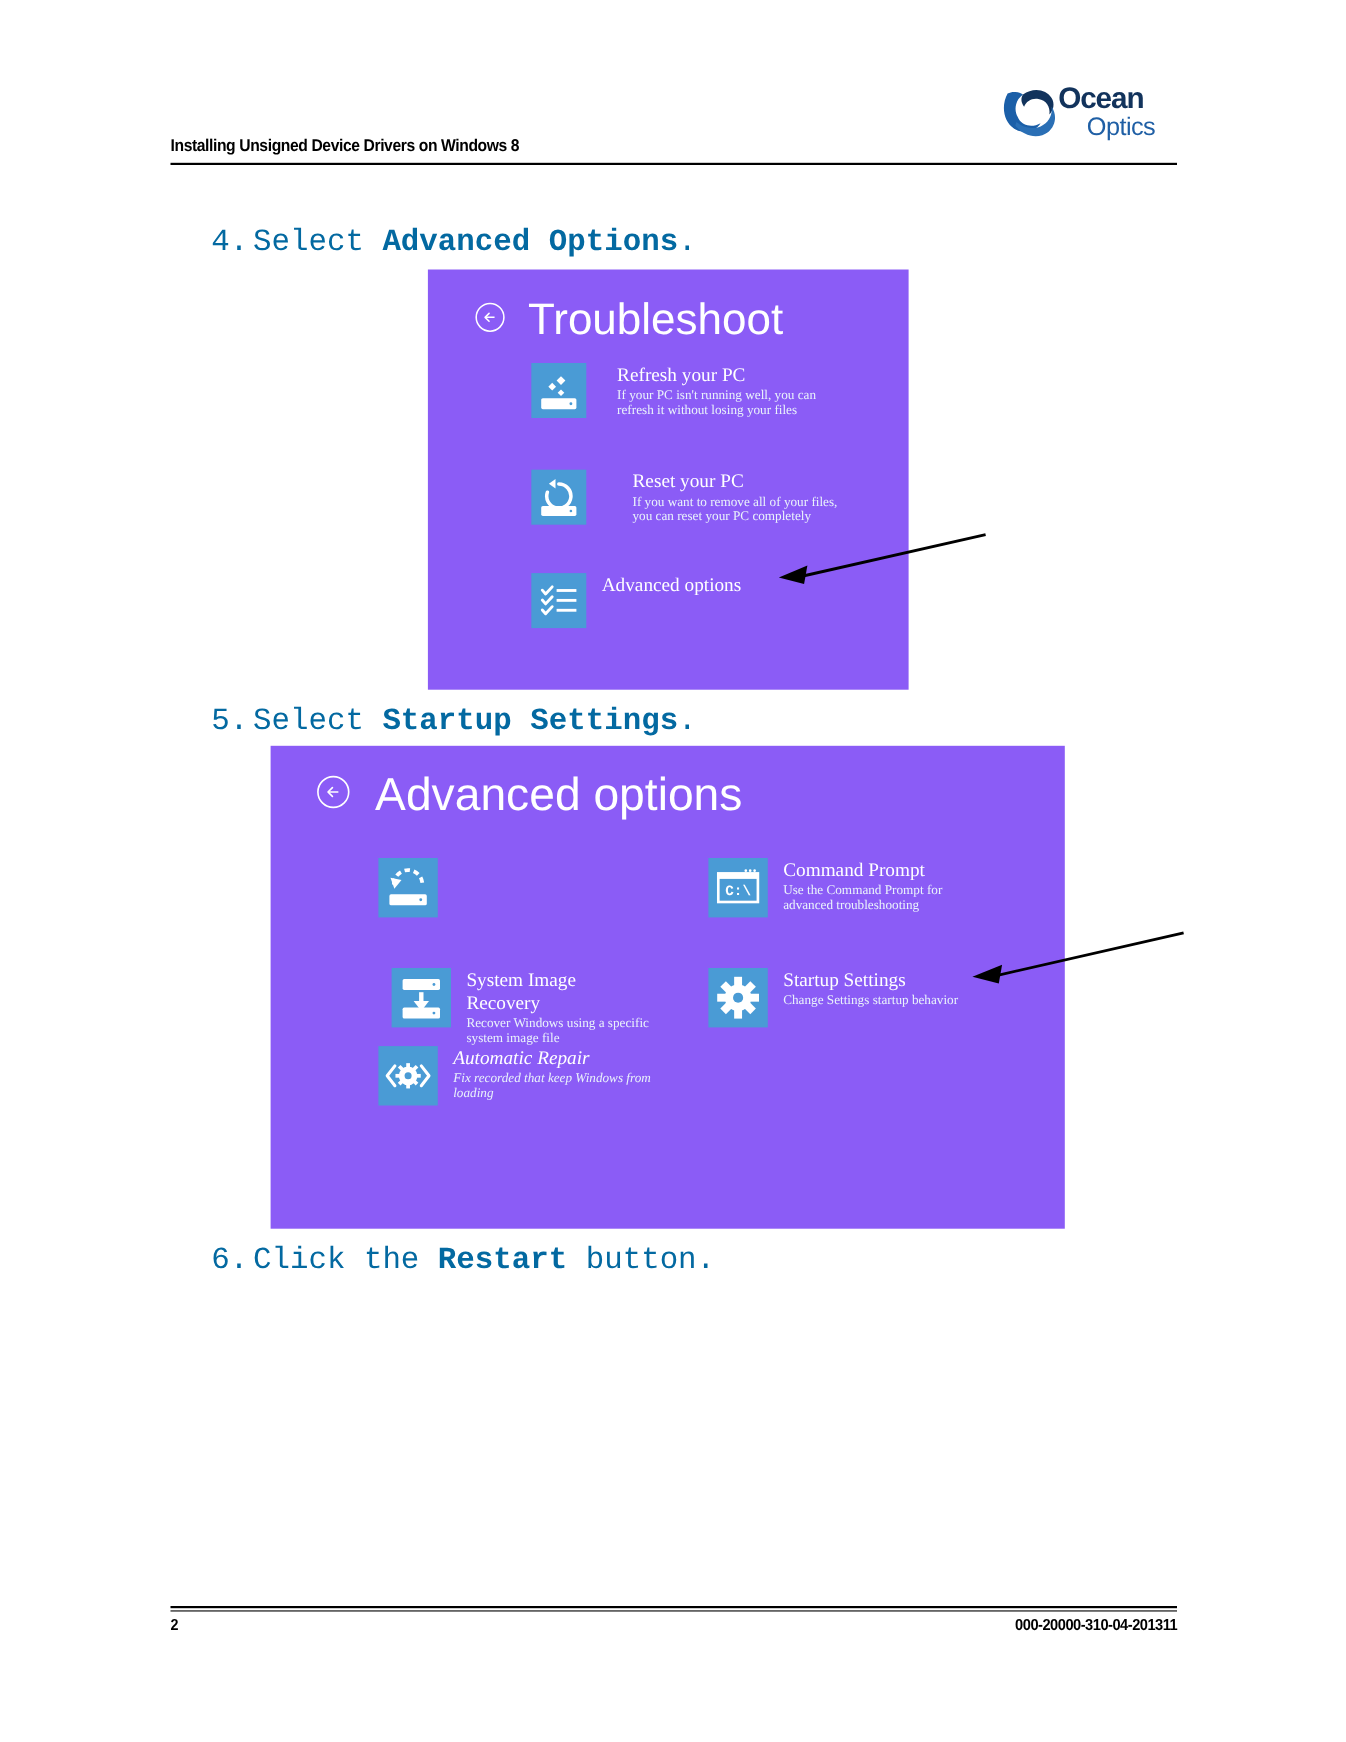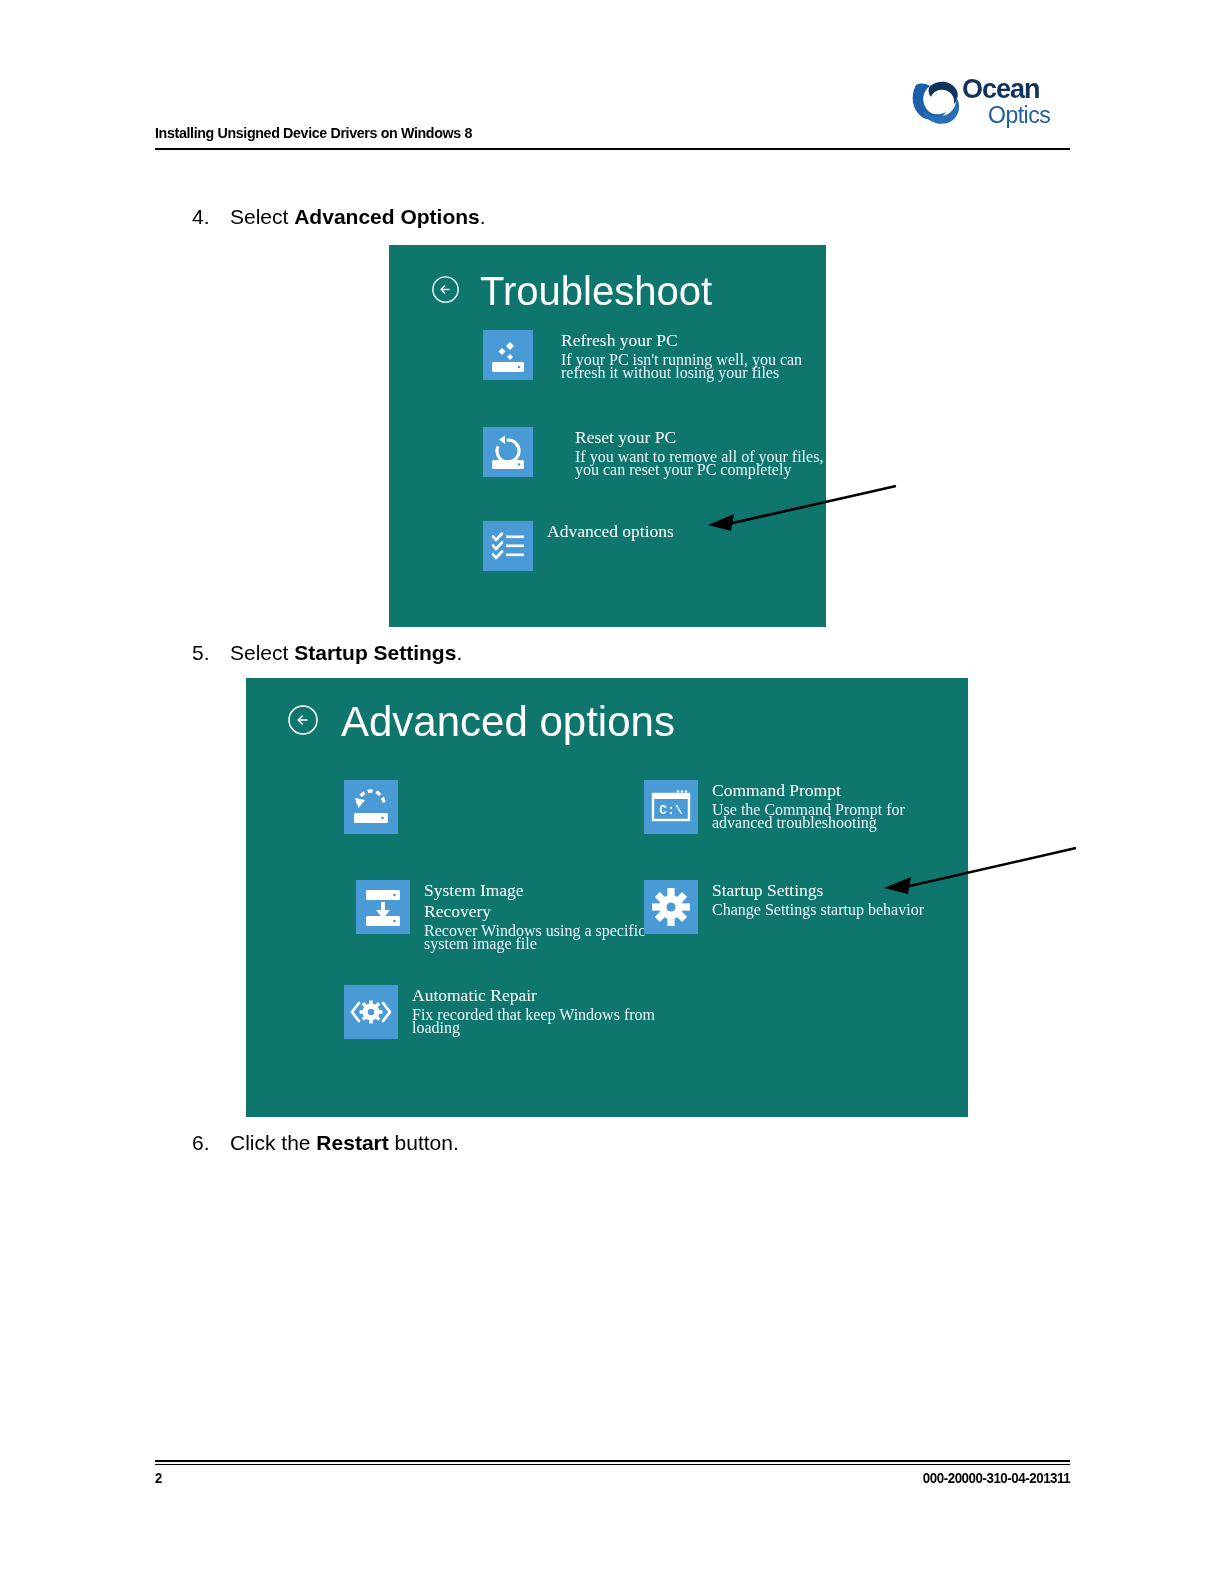--- a/index.html
+++ b/index.html
@@ -51,39 +51,39 @@
     right: 0;
     top: -5px;
     width: 160px;
     height: 62px;
   }
   #logo svg { display: block; }
 
   
   .step {
     position: absolute;
-    font-family: Liberation Sans, sans-serif;
-    font-size: 21px;
-    color: #000000;
+    font-family: Liberation Mono, monospace;
+    font-size: 28px;
+    color: #0369a1;
     white-space: nowrap;
   }
   .step .num {
     display: inline-block;
     width: 38px;
   }
   .step b { font-weight: bold; }
 
   #step4 { left: 192px; top: 205px; }
   #step5 { left: 192px; top: 641px; }
   #step6 { left: 192px; top: 1131px; }
 
   
   .win-panel {
     position: absolute;
-    background: #0f766e;
+    background: #8b5cf6;
     overflow: hidden;
     color: #ffffff;
     font-family: "Liberation Sans", sans-serif;
   }
   #panel-troubleshoot {
     left: 389px;
     top: 245px;
     width: 437px;
     height: 382px;
   }
@@ -149,34 +149,34 @@
     padding-left: 14px;
   }
   .opt-title {
     font-size: 17.5px;
     line-height: 21px;
     color: #ffffff;
     font-weight: normal;
     white-space: pre-line;
   }
   .opt-desc {
-    font-size: 16px;
+    font-size: 12px;
     line-height: 13px;
     color: #eaf3fb;
     margin-top: 2px;
     white-space: pre-line;
   }
 
   
   #ts-opt-0 { left: 483px; top: 330px; gap: 14px; }
   #ts-opt-1 { left: 483px; top: 427px; gap: 28px; }
   #ts-opt-2 { left: 483px; top: 521px; }
   #ao-opt-0 { left: 344px; top: 780px; }
   #ao-opt-1 { left: 356px; top: 880px; }
-  #ao-opt-2 { left: 344px; top: 985px; }
+  #ao-opt-2 { left: 344px; top: 951px; font-style: italic; }
   #ao-opt-3 { left: 644px; top: 780px; }
   #ao-opt-4 { left: 644px; top: 880px; }
 
   
   .opt { position: absolute; z-index: 4; }
 
   
   .annot-arrow {
     position: absolute;
     z-index: 9;

